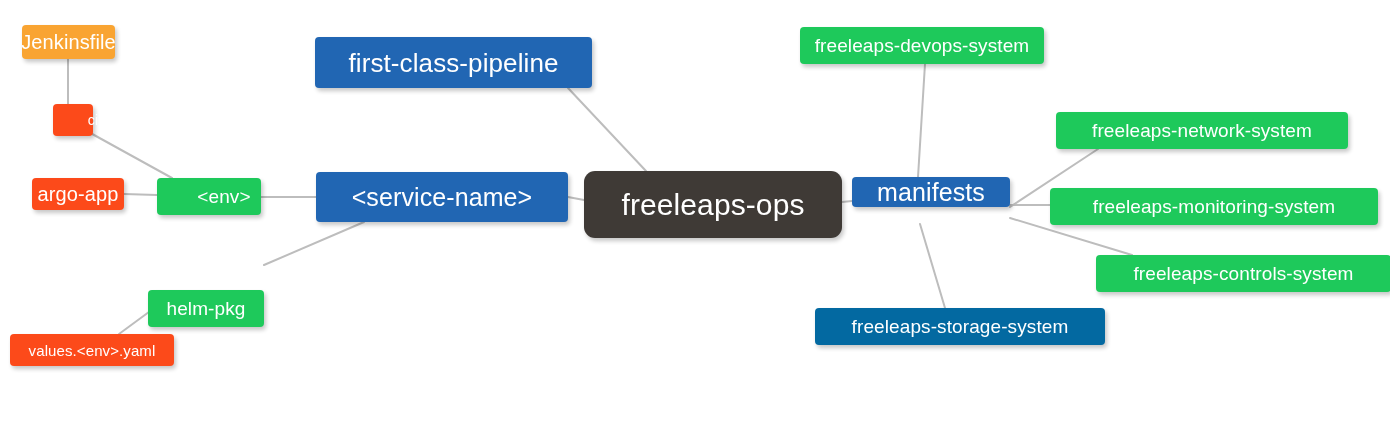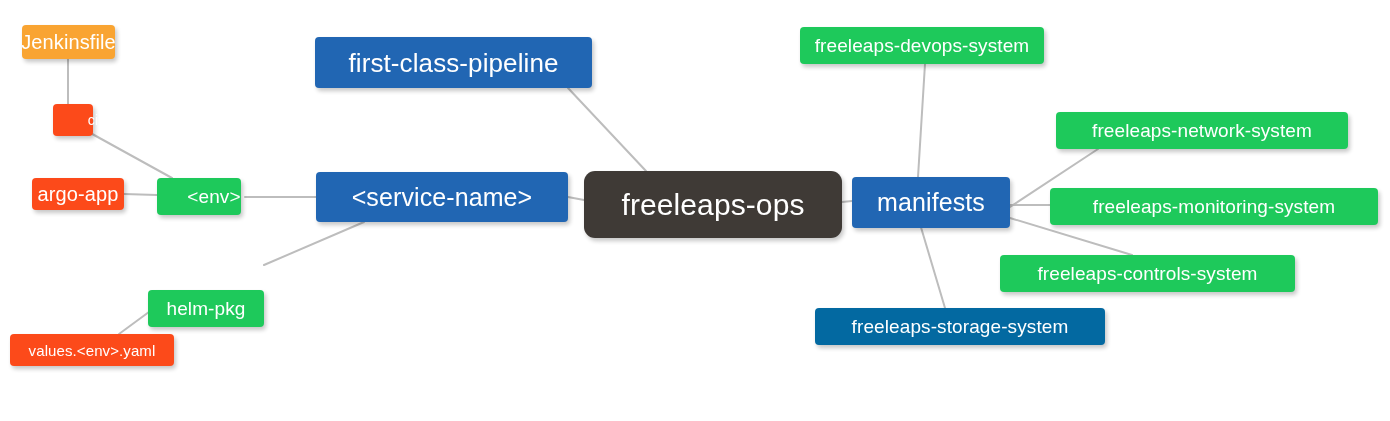--- a/index.html
+++ b/index.html
@@ -55,26 +55,26 @@
       <line x1="918" y1="177" x2="925" y2="64" stroke="#bdbdbd" stroke-width="2" stroke-linecap="round"></line>
       <line x1="1010" y1="207" x2="1098" y2="149" stroke="#bdbdbd" stroke-width="2" stroke-linecap="round"></line>
       <line x1="1010" y1="205" x2="1050" y2="205" stroke="#bdbdbd" stroke-width="2" stroke-linecap="round"></line>
       <line x1="1010" y1="218" x2="1132" y2="255" stroke="#bdbdbd" stroke-width="2" stroke-linecap="round"></line>
       <line x1="920" y1="224" x2="945" y2="308" stroke="#bdbdbd" stroke-width="2" stroke-linecap="round"></line>
     </svg>
   <div id="node-layer">
       <div class="node" style="left: 584px; top: 171px; width: 258px; height: 67px; background: rgb(63, 58, 54); font-size: 30px; border-radius: 11px;">freeleaps-ops</div>
       <div class="node" style="left: 316px; top: 172px; width: 252px; height: 50px; background: rgb(33, 102, 179); font-size: 25px;">&lt;service-name&gt;</div>
       <div class="node" style="left: 315px; top: 37px; width: 277px; height: 51px; background: rgb(33, 102, 179); font-size: 26px;">first-class-pipeline</div>
-      <div class="node" style="left: 852px; top: 177px; width: 158px; height: 51px; background: rgb(33, 102, 179); font-size: 25px;">manifests</div>
-      <div class="node" style="left: 157px; top: 178px; width: 84px; height: 37px; background: rgb(30, 201, 91); font-size: 19px; padding-left: 30px;">&lt;env&gt;</div>
+      <div class="node" style="left: 852px; top: 177px; width: 158px; height: 30px; background: rgb(33, 102, 179); font-size: 25px;">manifests</div>
+      <div class="node" style="left: 157px; top: 178px; width: 104px; height: 37px; background: rgb(30, 201, 91); font-size: 19px; padding-left: 30px;">&lt;env&gt;</div>
       <div class="node" style="left: 148px; top: 258px; width: 116px; height: 37px; background: rgb(30, 201, 91); font-size: 19px; margin-top: 32px;">helm-pkg</div>
       <div class="node" style="left: 22px; top: 25px; width: 93px; height: 34px; background: rgb(249, 164, 50); font-size: 20px;">Jenkinsfile</div>
       <div class="node" style="left: 53px; top: 104px; width: 32px; height: 32px; background: rgb(252, 74, 26); font-size: 14px; padding-left: 40px;">ci</div>
       <div class="node" style="left: 32px; top: 178px; width: 92px; height: 32px; background: rgb(252, 74, 26); font-size: 20px;">argo-app</div>
       <div class="node" style="left: 10px; top: 334px; width: 164px; height: 32px; background: rgb(252, 74, 26); font-size: 15px;">values.&lt;env&gt;.yaml</div>
       <div class="node" style="left: 800px; top: 27px; width: 244px; height: 37px; background: rgb(30, 201, 91); font-size: 19px;">freeleaps-devops-system</div>
       <div class="node" style="left: 1056px; top: 112px; width: 292px; height: 37px; background: rgb(30, 201, 91); font-size: 19px;">freeleaps-network-system</div>
       <div class="node" style="left: 1050px; top: 188px; width: 328px; height: 37px; background: rgb(30, 201, 91); font-size: 19px;">freeleaps-monitoring-system</div>
-      <div class="node" style="left: 1000px; top: 255px; width: 295px; height: 37px; background: rgb(30, 201, 91); font-size: 19px;">freeleaps-controls-system</div>
+      <div class="node" style="left: 1096px; top: 255px; width: 295px; height: 37px; background: rgb(30, 201, 91); font-size: 19px;">freeleaps-controls-system</div>
       <div class="node" style="left: 815px; top: 308px; width: 290px; height: 37px; background: #0369a1; font-size: 19px;">freeleaps-storage-system</div>
     </div>
 </div>
 
 </body></html>

